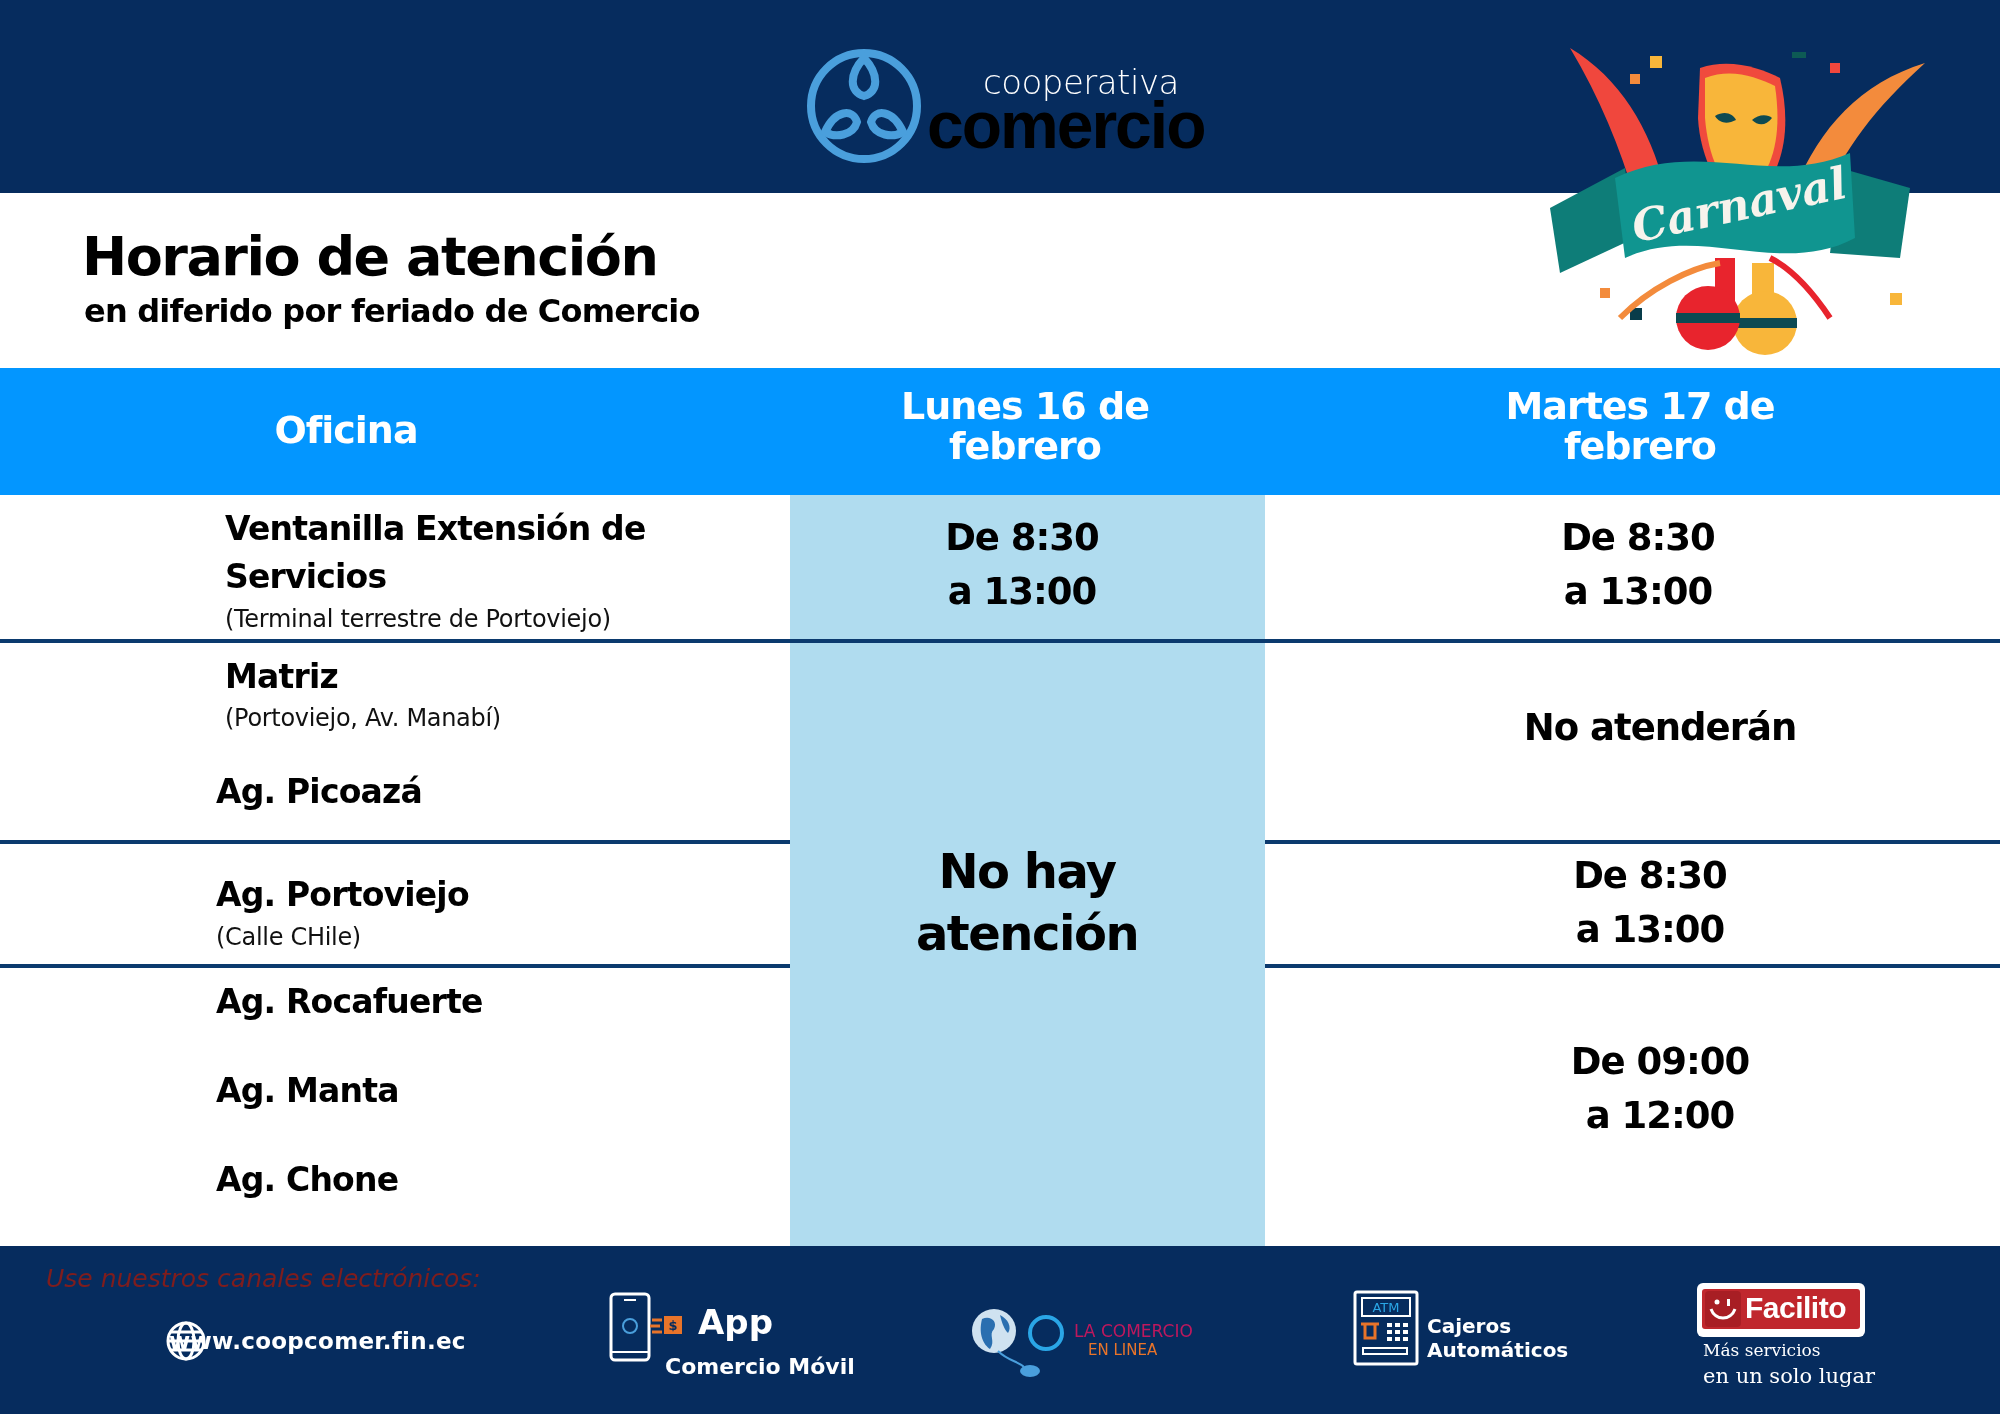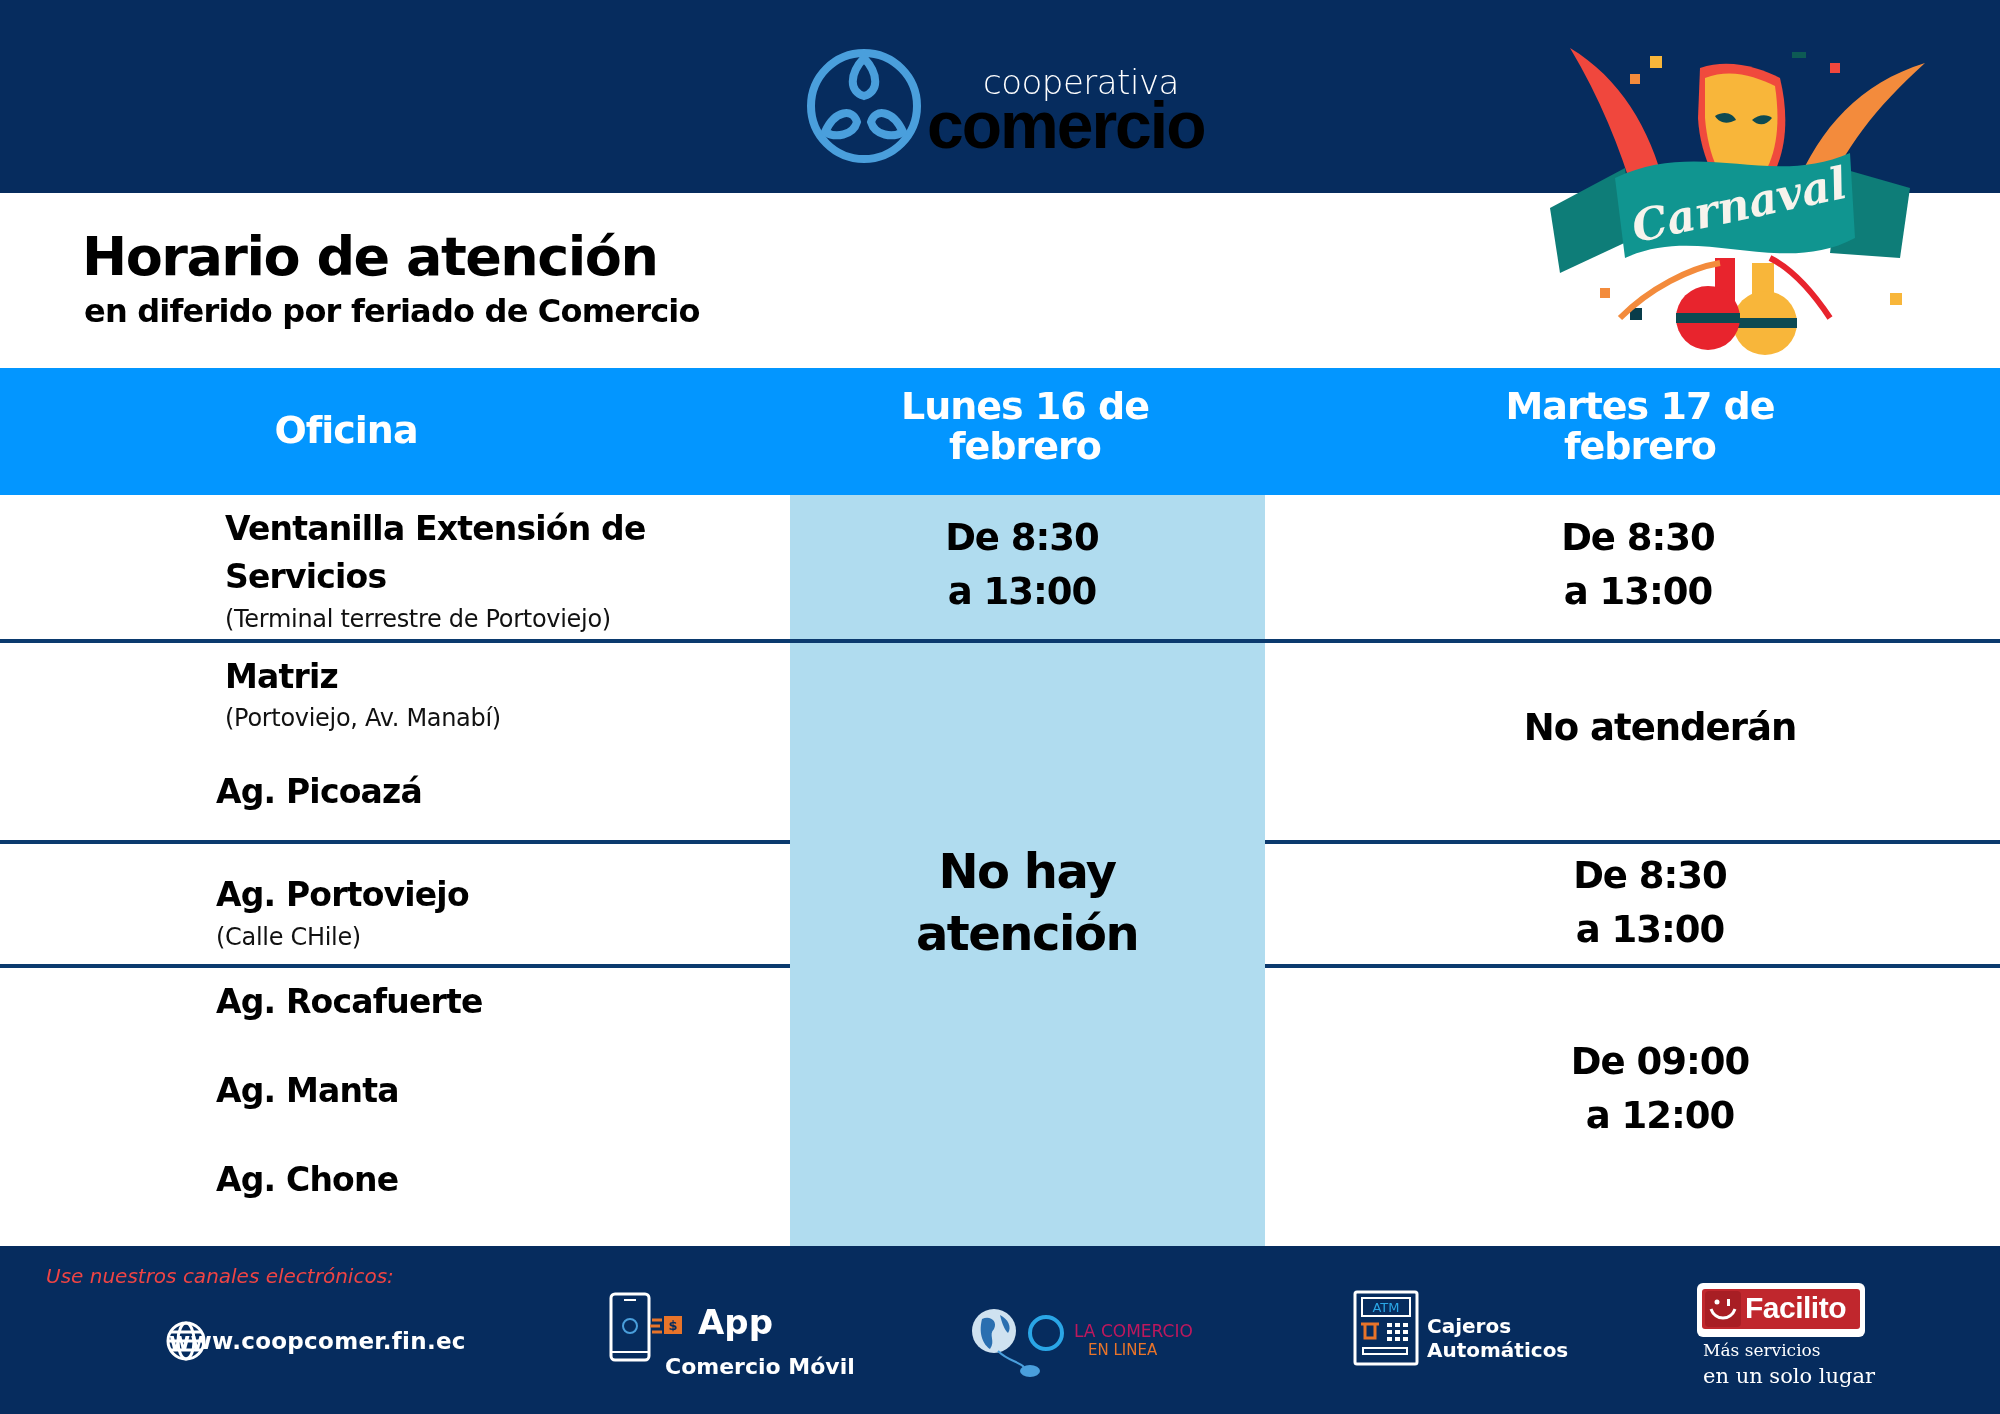--- a/index.html
+++ b/index.html
@@ -28,21 +28,21 @@
 
   .sep { position:absolute; height:4px; background:#0b3a6e; }
 
   .office { position:absolute; font-family:"DejaVu Sans", sans-serif; font-weight:bold; font-size:33px; letter-spacing:-0.8px; white-space:nowrap; line-height:1;text-align:center; }
   .office-sub { position:absolute; font-family:"DejaVu Sans", sans-serif; font-size:24px; letter-spacing:-0.3px; white-space:nowrap; line-height:1; color:#111; }
 
   .cell { position:absolute; font-family:"DejaVu Sans", sans-serif; font-weight:bold; font-size:37px; letter-spacing:-1px; text-align:center; white-space:nowrap; line-height:54px; }
   .cell-big { position:absolute; font-family:"DejaVu Sans", sans-serif; font-weight:bold; font-size:48px; letter-spacing:-1.5px; text-align:center; white-space:nowrap; line-height:62px; }
 
   #footer { left:0; top:1246px; width:2000px; height:168px; }
-  #footer-heading { left:46px; top:1264px; color:#ef4444; font-family:"DejaVu Sans", sans-serif; font-style:italic; font-size:20px; white-space:nowrap; }
+  #footer-heading { left:46px; top:1264px; color:#7f1d1d; font-family:"DejaVu Sans", sans-serif; font-style:italic; font-size:25px; white-space:nowrap; }
   .ft-white { color:#fff; font-family:"DejaVu Sans", sans-serif; white-space:nowrap; }
 </style>
 </head>
 <body>
 
 <div id="top-band" class="abs navy"></div>
 
 <div id="logo" class="abs">
   <svg class="abs" style="left:0;top:0" width="118" height="120" viewBox="0 0 118 120">
     <g fill="none" stroke="#4a9fdc" stroke-width="8">

